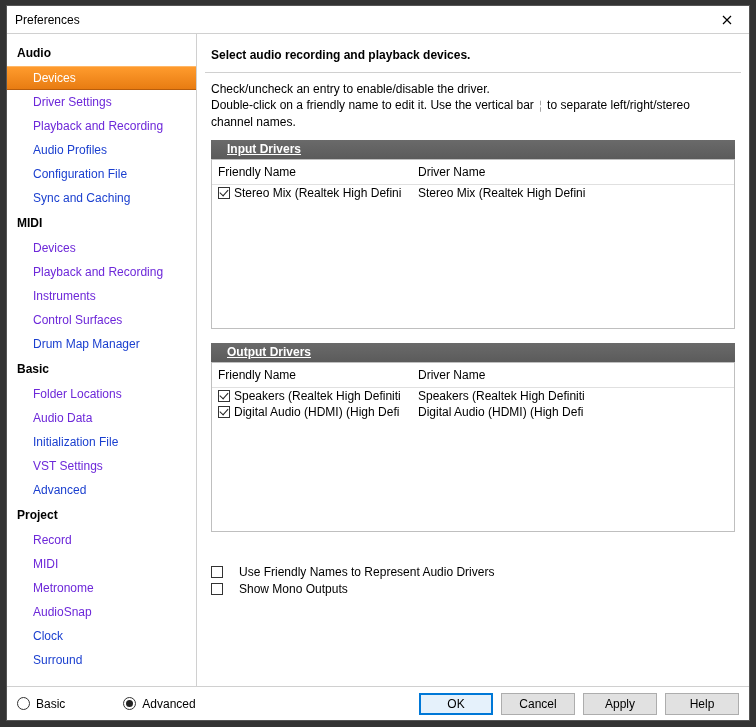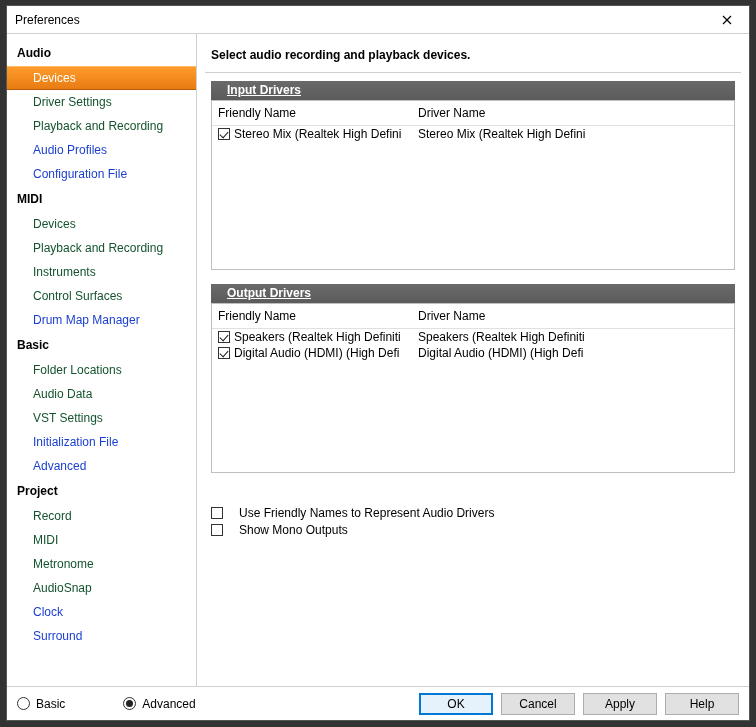--- a/index.html
+++ b/index.html
@@ -52,21 +52,21 @@
   .sidebar::-webkit-scrollbar-track { background: #f0f0f0; }
   .sidebar::-webkit-scrollbar-thumb { background: #c2c2c2; border: 1px solid #aeaeae; }
   .cat {
     font-weight: bold;
     padding: 6px 10px 6px 10px;
     color: #000;
   }
   .item {
     padding: 5px 10px 5px 26px;
     cursor: pointer;
-    color: #14532d;
+    color: #6d28d9;
     line-height: 14px;
   }
   .item.link { color: #1a3fcf; }
   .item.selected {
     background: linear-gradient(#ff9b2d, #e87c12);
     color: #fff;
     border-top: 1px solid #ffb766;
     border-bottom: 1px solid #b85d0c;
     padding-top: 4px;
     padding-bottom: 4px;
@@ -225,44 +225,49 @@
   </div>
 
   <div class="body">
     <div class="sidebar" id="sidebar">
         <div class="cat">Audio</div>
         <div class="item selected">Devices</div>
         <div class="item">Driver Settings</div>
         <div class="item">Playback and Recording</div>
         <div class="item link">Audio Profiles</div>
         <div class="item link">Configuration File</div>
+        <div class="item link">Sync and Caching</div>
         <div class="cat">MIDI</div>
         <div class="item">Devices</div>
         <div class="item">Playback and Recording</div>
         <div class="item">Instruments</div>
         <div class="item">Control Surfaces</div>
         <div class="item link">Drum Map Manager</div>
         <div class="cat">Basic</div>
         <div class="item">Folder Locations</div>
         <div class="item">Audio Data</div>
+        <div class="item link">Initialization File</div>
         <div class="item">VST Settings</div>
-        <div class="item link">Initialization File</div>
         <div class="item link">Advanced</div>
         <div class="cat">Project</div>
         <div class="item">Record</div>
         <div class="item">MIDI</div>
         <div class="item">Metronome</div>
         <div class="item">AudioSnap</div>
         <div class="item link">Clock</div>
         <div class="item link">Surround</div>
       </div>
 
     <div class="main">
       <div class="main-header">Select audio recording and playback devices.</div>
       <div class="main-content">
+        <div class="desc">
+          <span>Check/uncheck an entry to enable/disable the driver.</span><br>
+          <span>Double-click on a friendly name to edit it. Use the vertical bar </span><span class="sep-char">╎</span><span> to separate left/right/stereo channel names.</span>
+        </div>
 
         <div class="section-bar"><span>Input Drivers</span></div>
         <div class="table-wrap">
           <table class="table">
             <thead>
               <tr>
                 <th class="col-friendly">Friendly Name</th>
                 <th class="col-driver">Driver Name</th>
               </tr>
             </thead>

